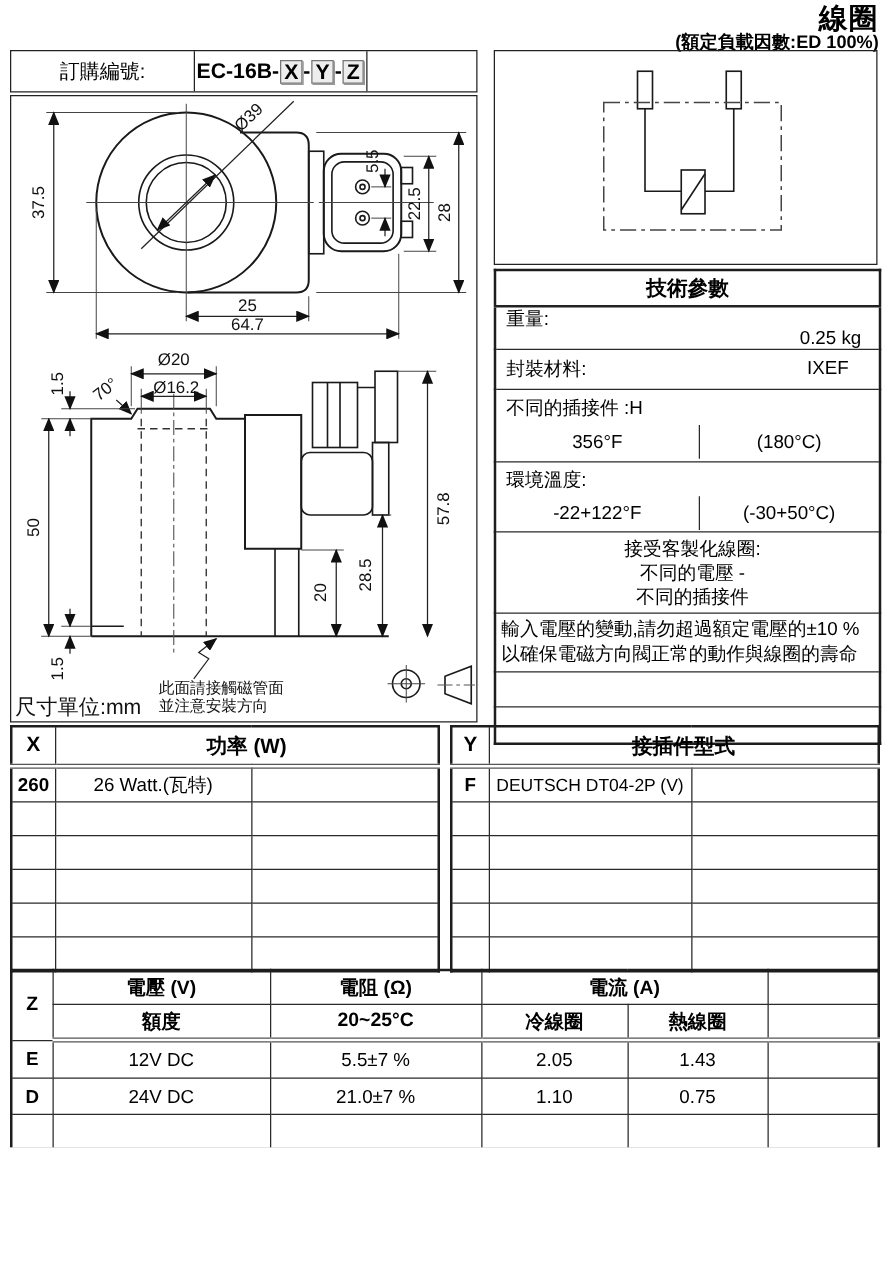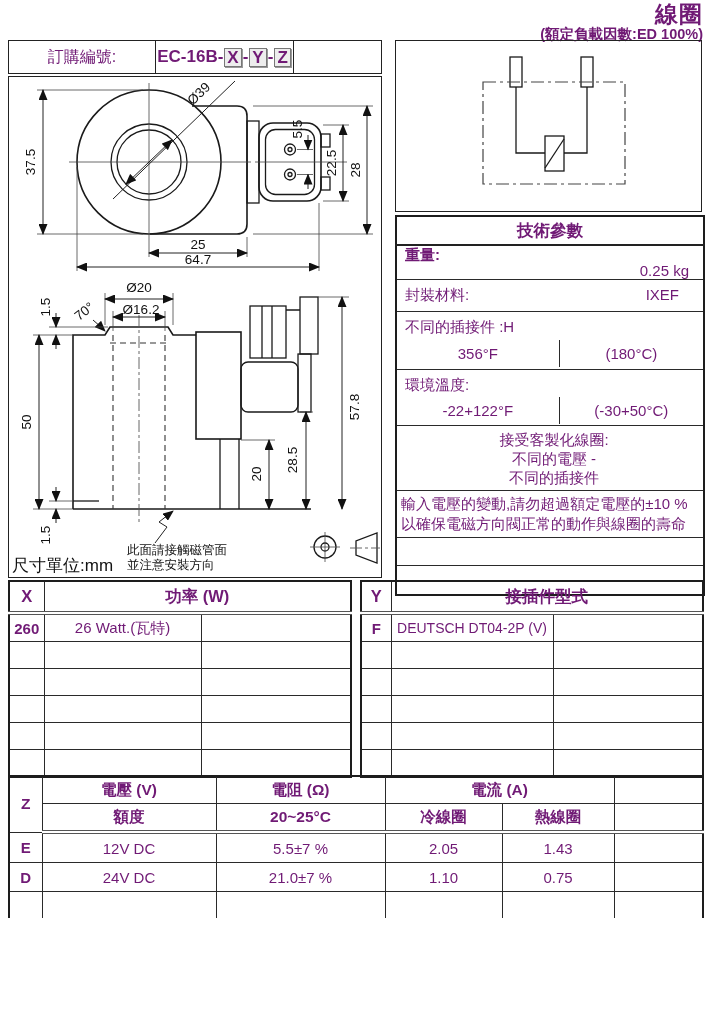--- a/index.html
+++ b/index.html
@@ -1,17 +1,17 @@
 <!DOCTYPE html>
 <html><head>
 <meta charset="utf-8">
 <style>
   html,body{margin:0;padding:0;background:#fff;}
   .page{position:relative;width:708px;height:918px;background:#fff;
-        font-family:"Liberation Sans",sans-serif;color:#701a75;overflow:hidden;}
+        font-family:"Liberation Sans",sans-serif;color:#000000;overflow:hidden;}
   
   .hdr-block{position:absolute;top:2px;right:5px;text-align:right;line-height:1.1;}
   .hdr-title{font-size:23px;font-weight:bold;letter-spacing:1px;}
   .hdr-sub{font-size:14.5px;font-weight:bold;}
   
   .order-box{position:absolute;left:8px;top:40px;width:374px;height:34px;
              border:1.6px solid #222;display:flex;box-sizing:border-box;}
   .order-cell{display:flex;align-items:center;justify-content:center;box-sizing:border-box;height:100%;}
   .oc1{width:147px;border-right:1.4px solid #222;font-size:16px;}
   .oc2{width:138px;border-right:1.4px solid #222;font-size:17px;font-weight:bold;}
@@ -222,21 +222,21 @@
   </div>
 
   <table class="tp outer">
     <tbody>
         <tr>
           <td class="ttl">技術參數</td>
         </tr>
     <tr>
           <td style="height:33px;" class="noborder-inner">
       <div style="display:flex;">
-        <span class="lbl" style="flex:1;font-weight:bold;">重量:</span>
+        <span class="lbl" style="flex:1;">重量:</span>
         <span class="val" style="flex:1;margin-top:16px;">0.25 kg</span>
       </div>
           </td>
         </tr>
     <tr>
           <td style="height:31px;" class="noborder-inner">
       <div style="display:flex;">
         <span class="lbl" style="flex:1;">封裝材料:</span>
         <span class="val" style="flex:1;padding-right:24px;">IXEF</span>
       </div>

